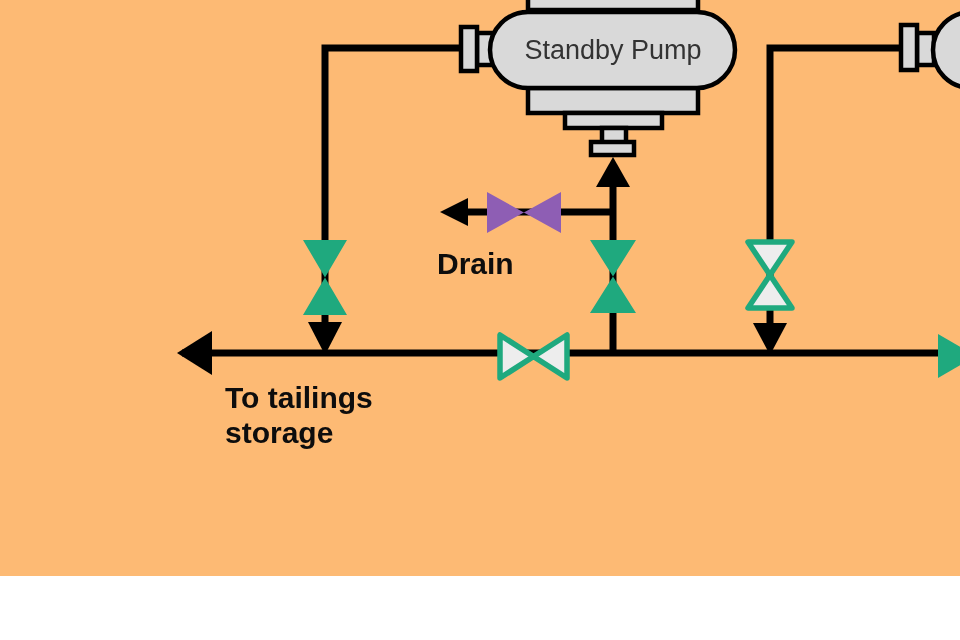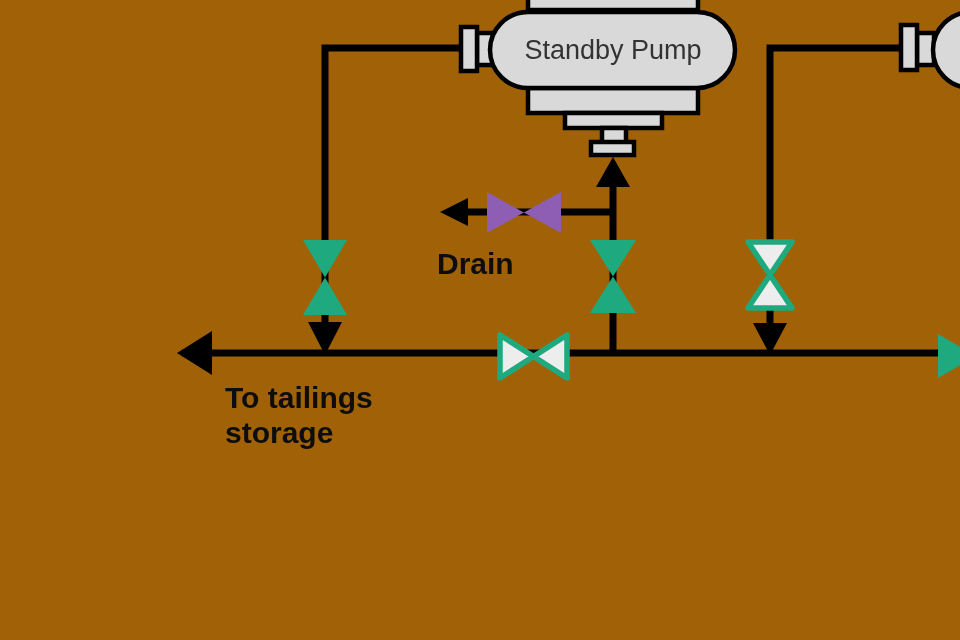--- a/index.html
+++ b/index.html
@@ -11,23 +11,23 @@
     --pump-label-color: #333333;
     --label-color: #0d0d0d;
   }
   html, body {
     margin: 0;
     padding: 0;
     background: #ffffff;
   }
   .canvas {
     width: 960px;
-    height: 640px;
+    height: 576px;
     position: relative;
-    background: #a16207;
+    background: #fdba74;
     overflow: hidden;
   }
   svg { display: block; }
   .pipe {
     stroke: var(--line-color);
     stroke-width: 7;
     fill: none;
     stroke-linejoin: miter;
   }
   .arrowhead { fill: var(--line-color); stroke: none; }

